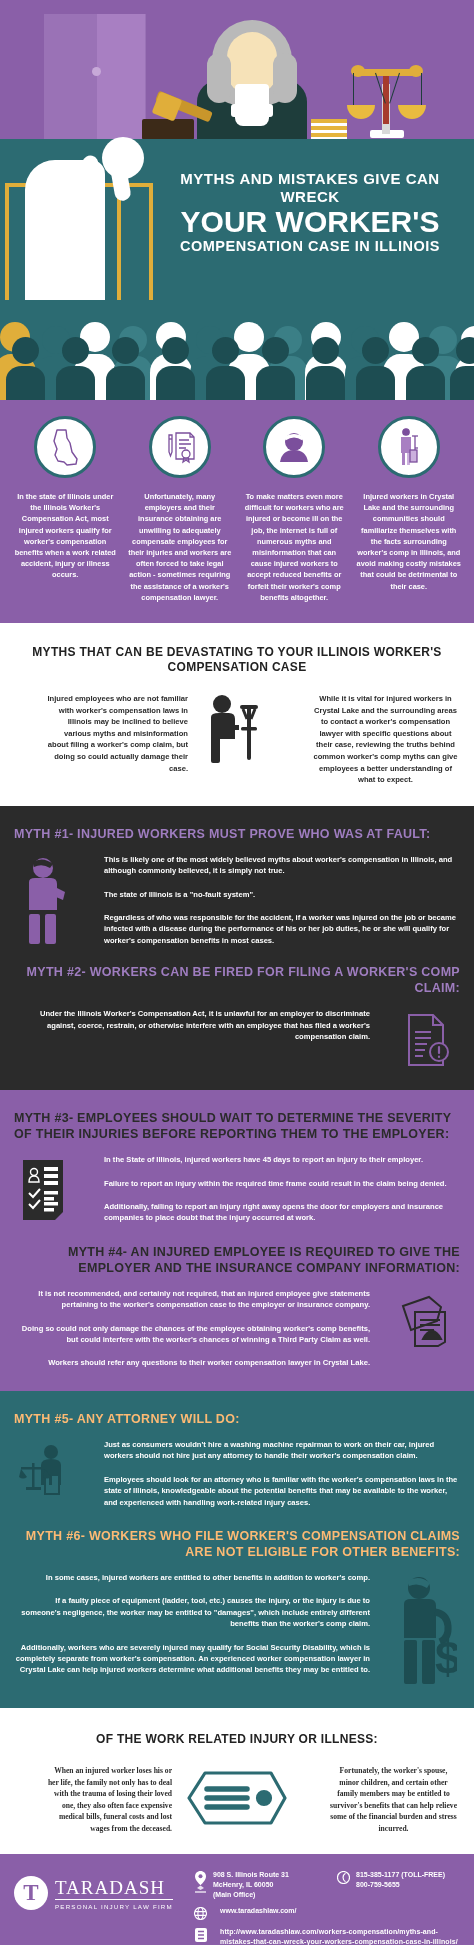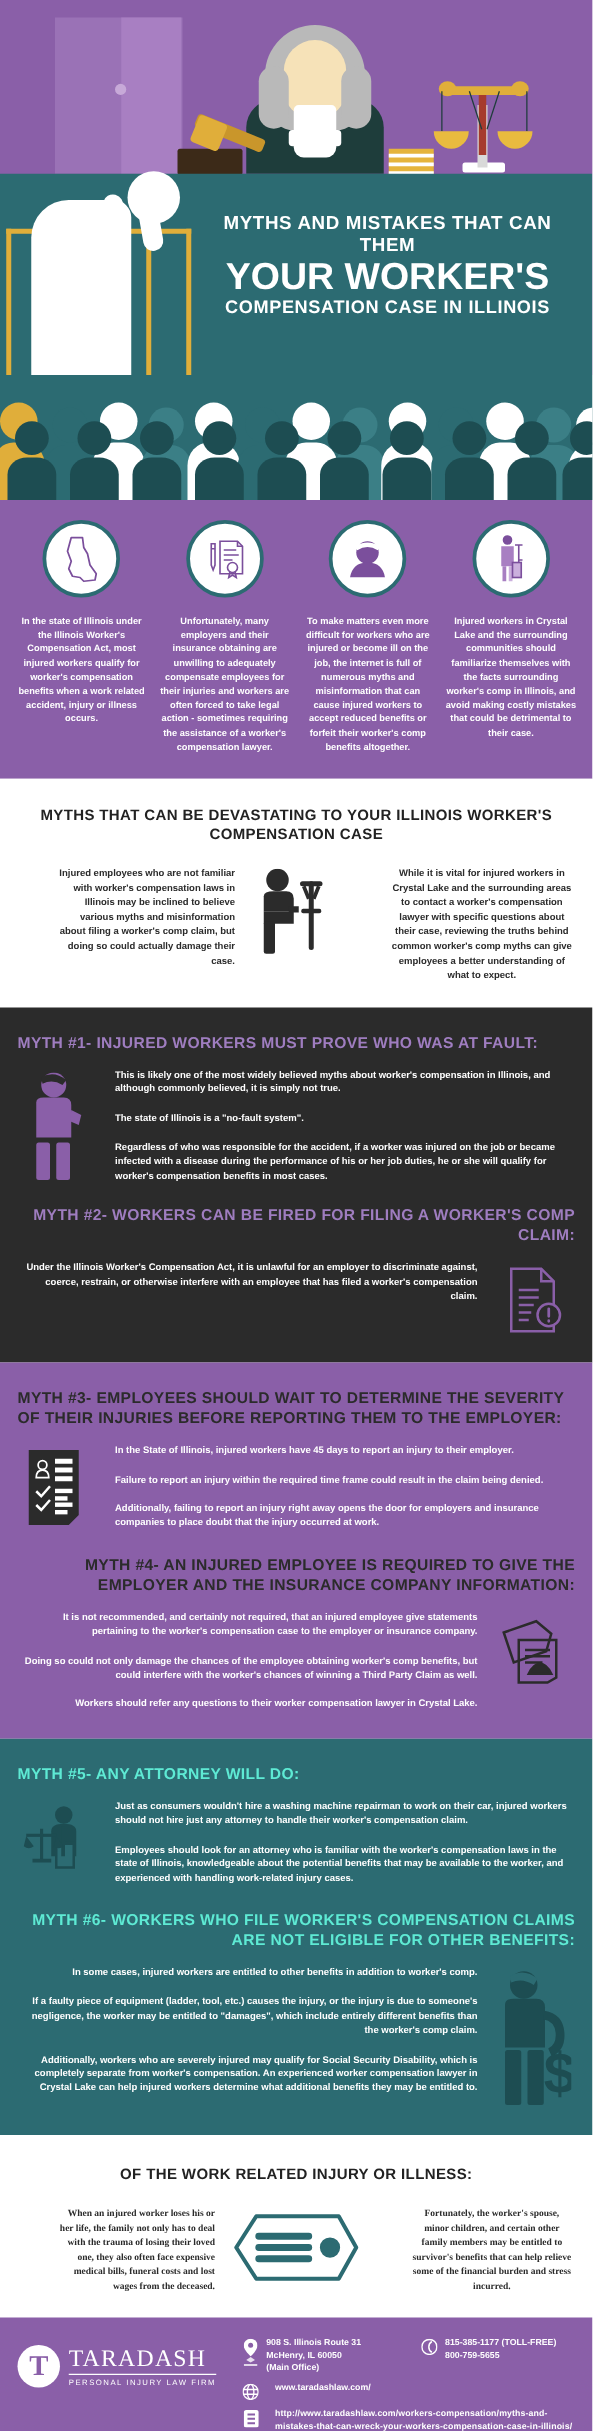--- a/index.html
+++ b/index.html
@@ -96,23 +96,23 @@
   .two-up .mid { width:78px; display:flex; justify-content:center; padding-top:2px; }
 
   
   .sec-dark { background:#2b2b2b; padding:20px 14px 22px; }
   .myth-title {
     font-family:"Liberation Sans Narrow","Liberation Sans", sans-serif;
     font-weight:bold; font-size:12.5px; line-height:16px; letter-spacing:.3px;
     color:#9f7dc0;
   }
   .myth-title.dark2 { color:#2b2b2b; }
-  .myth-title.teal { color:#5eead4; }
+  .myth-title.teal { color:#fdba74; }
   .myth-title.right { text-align:right; }
-  .row { display:flex; gap:12px; align-items:flex-start; margin-top:12px; }
+  .row { display:flex; gap:24px; align-items:flex-start; margin-top:12px; }
   .row .icon-cell { width:66px; flex:0 0 66px; display:flex; justify-content:center; padding-top:4px;}
   .row .icon-cell.r { justify-content:center; }
   .row .body { flex:1; }
   .row .body p { font-size:7.6px; line-height:11.4px; font-weight:bold; margin-bottom:12px; }
   .row .body p:last-child { margin-bottom:0; }
   .white-txt p { color:#ffffff; }
   .right-txt p { text-align:right; }
 
   
   .sec-purple { background:#8a5fa8; padding:20px 14px 22px; }
@@ -189,21 +189,21 @@
       <div class="bar" style="left:52px;"></div>
       <div class="bar" style="left:80px;"></div>
       <div class="bar" style="left:108px;"></div>
     </div>
     <div class="prisoner-head"></div>
     <div class="prisoner-arm"></div>
     <div class="prisoner-arm2"></div>
     <div class="prisoner-body"></div>
 
     <div class="hero-title">
-      <div class="l1">MYTHS AND MISTAKES THAT CAN THEM</div>
+      <div class="l1">MYTHS AND MISTAKES GIVE CAN WRECK</div>
       <div class="l2">YOUR WORKER'S</div>
       <div class="l3">COMPENSATION CASE IN ILLINOIS</div>
     </div>
   </div>
 
   <div class="crowd">
     <div class="p" style="left:-6px;">
         <div class="h" style="width:30px;height:30px;background:#e0ae3a;margin-left:6px;"></div>
         <div class="b" style="width:42px;height:46px;background:#e0ae3a;"></div>
       </div>

